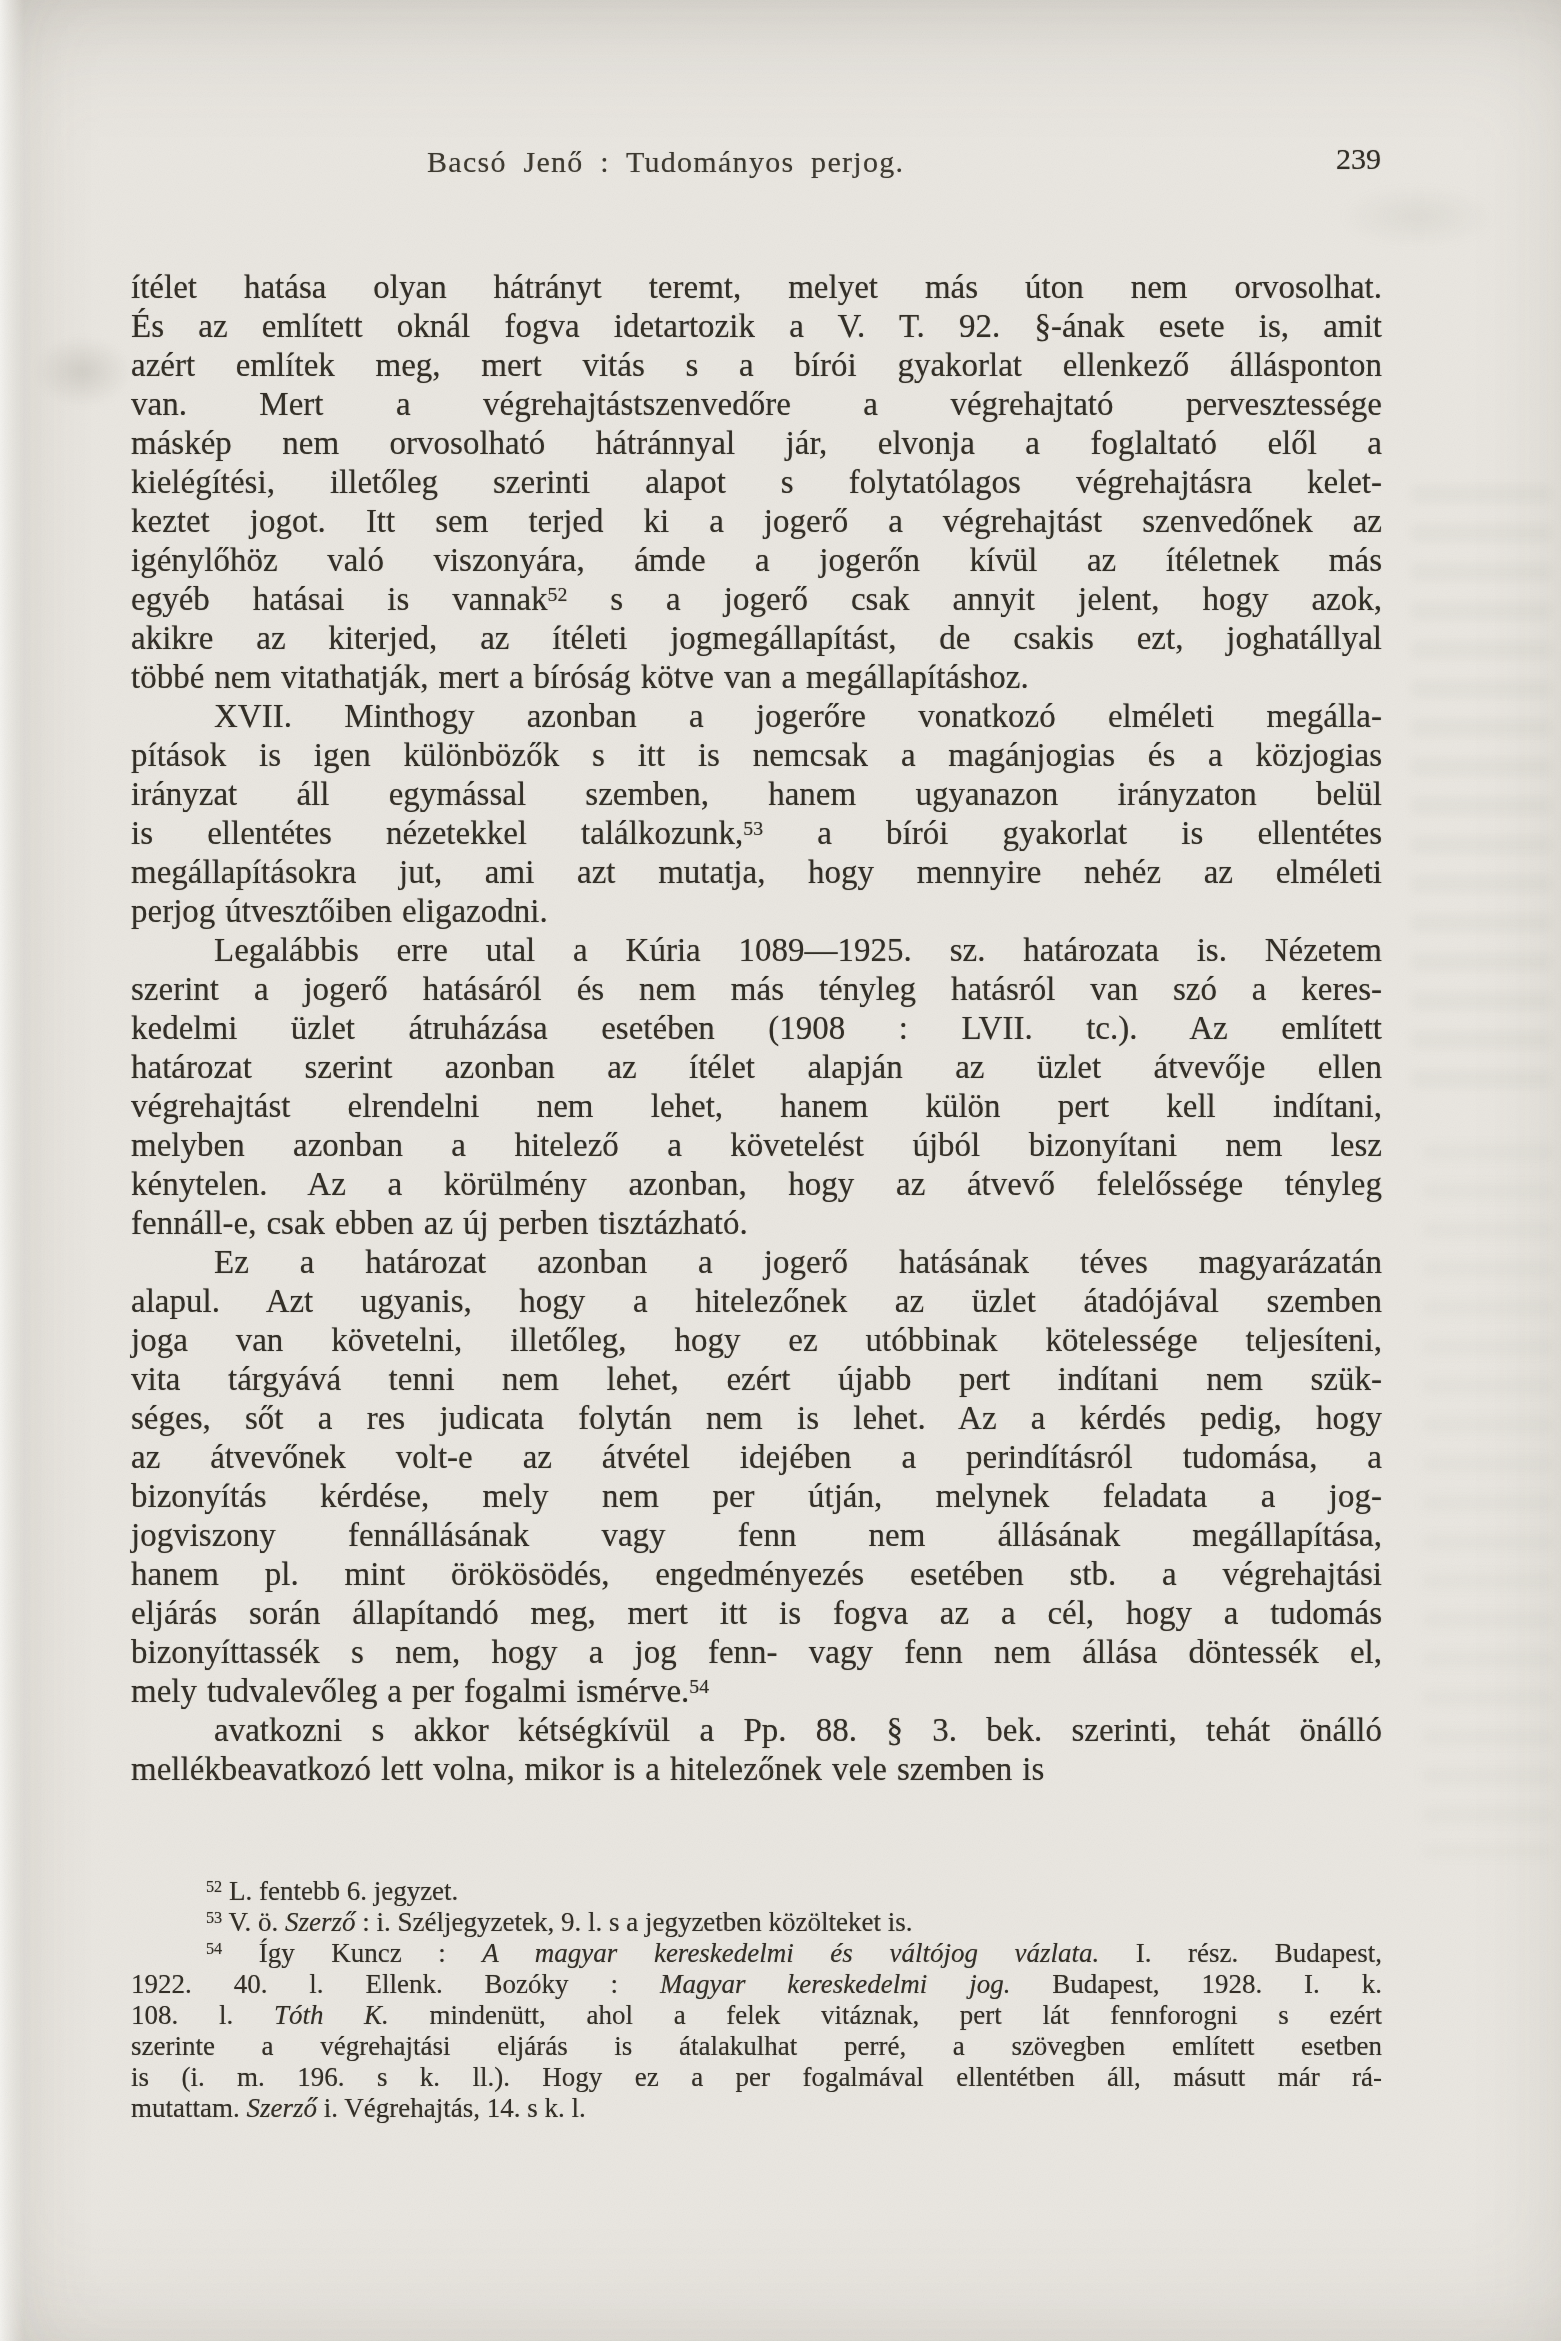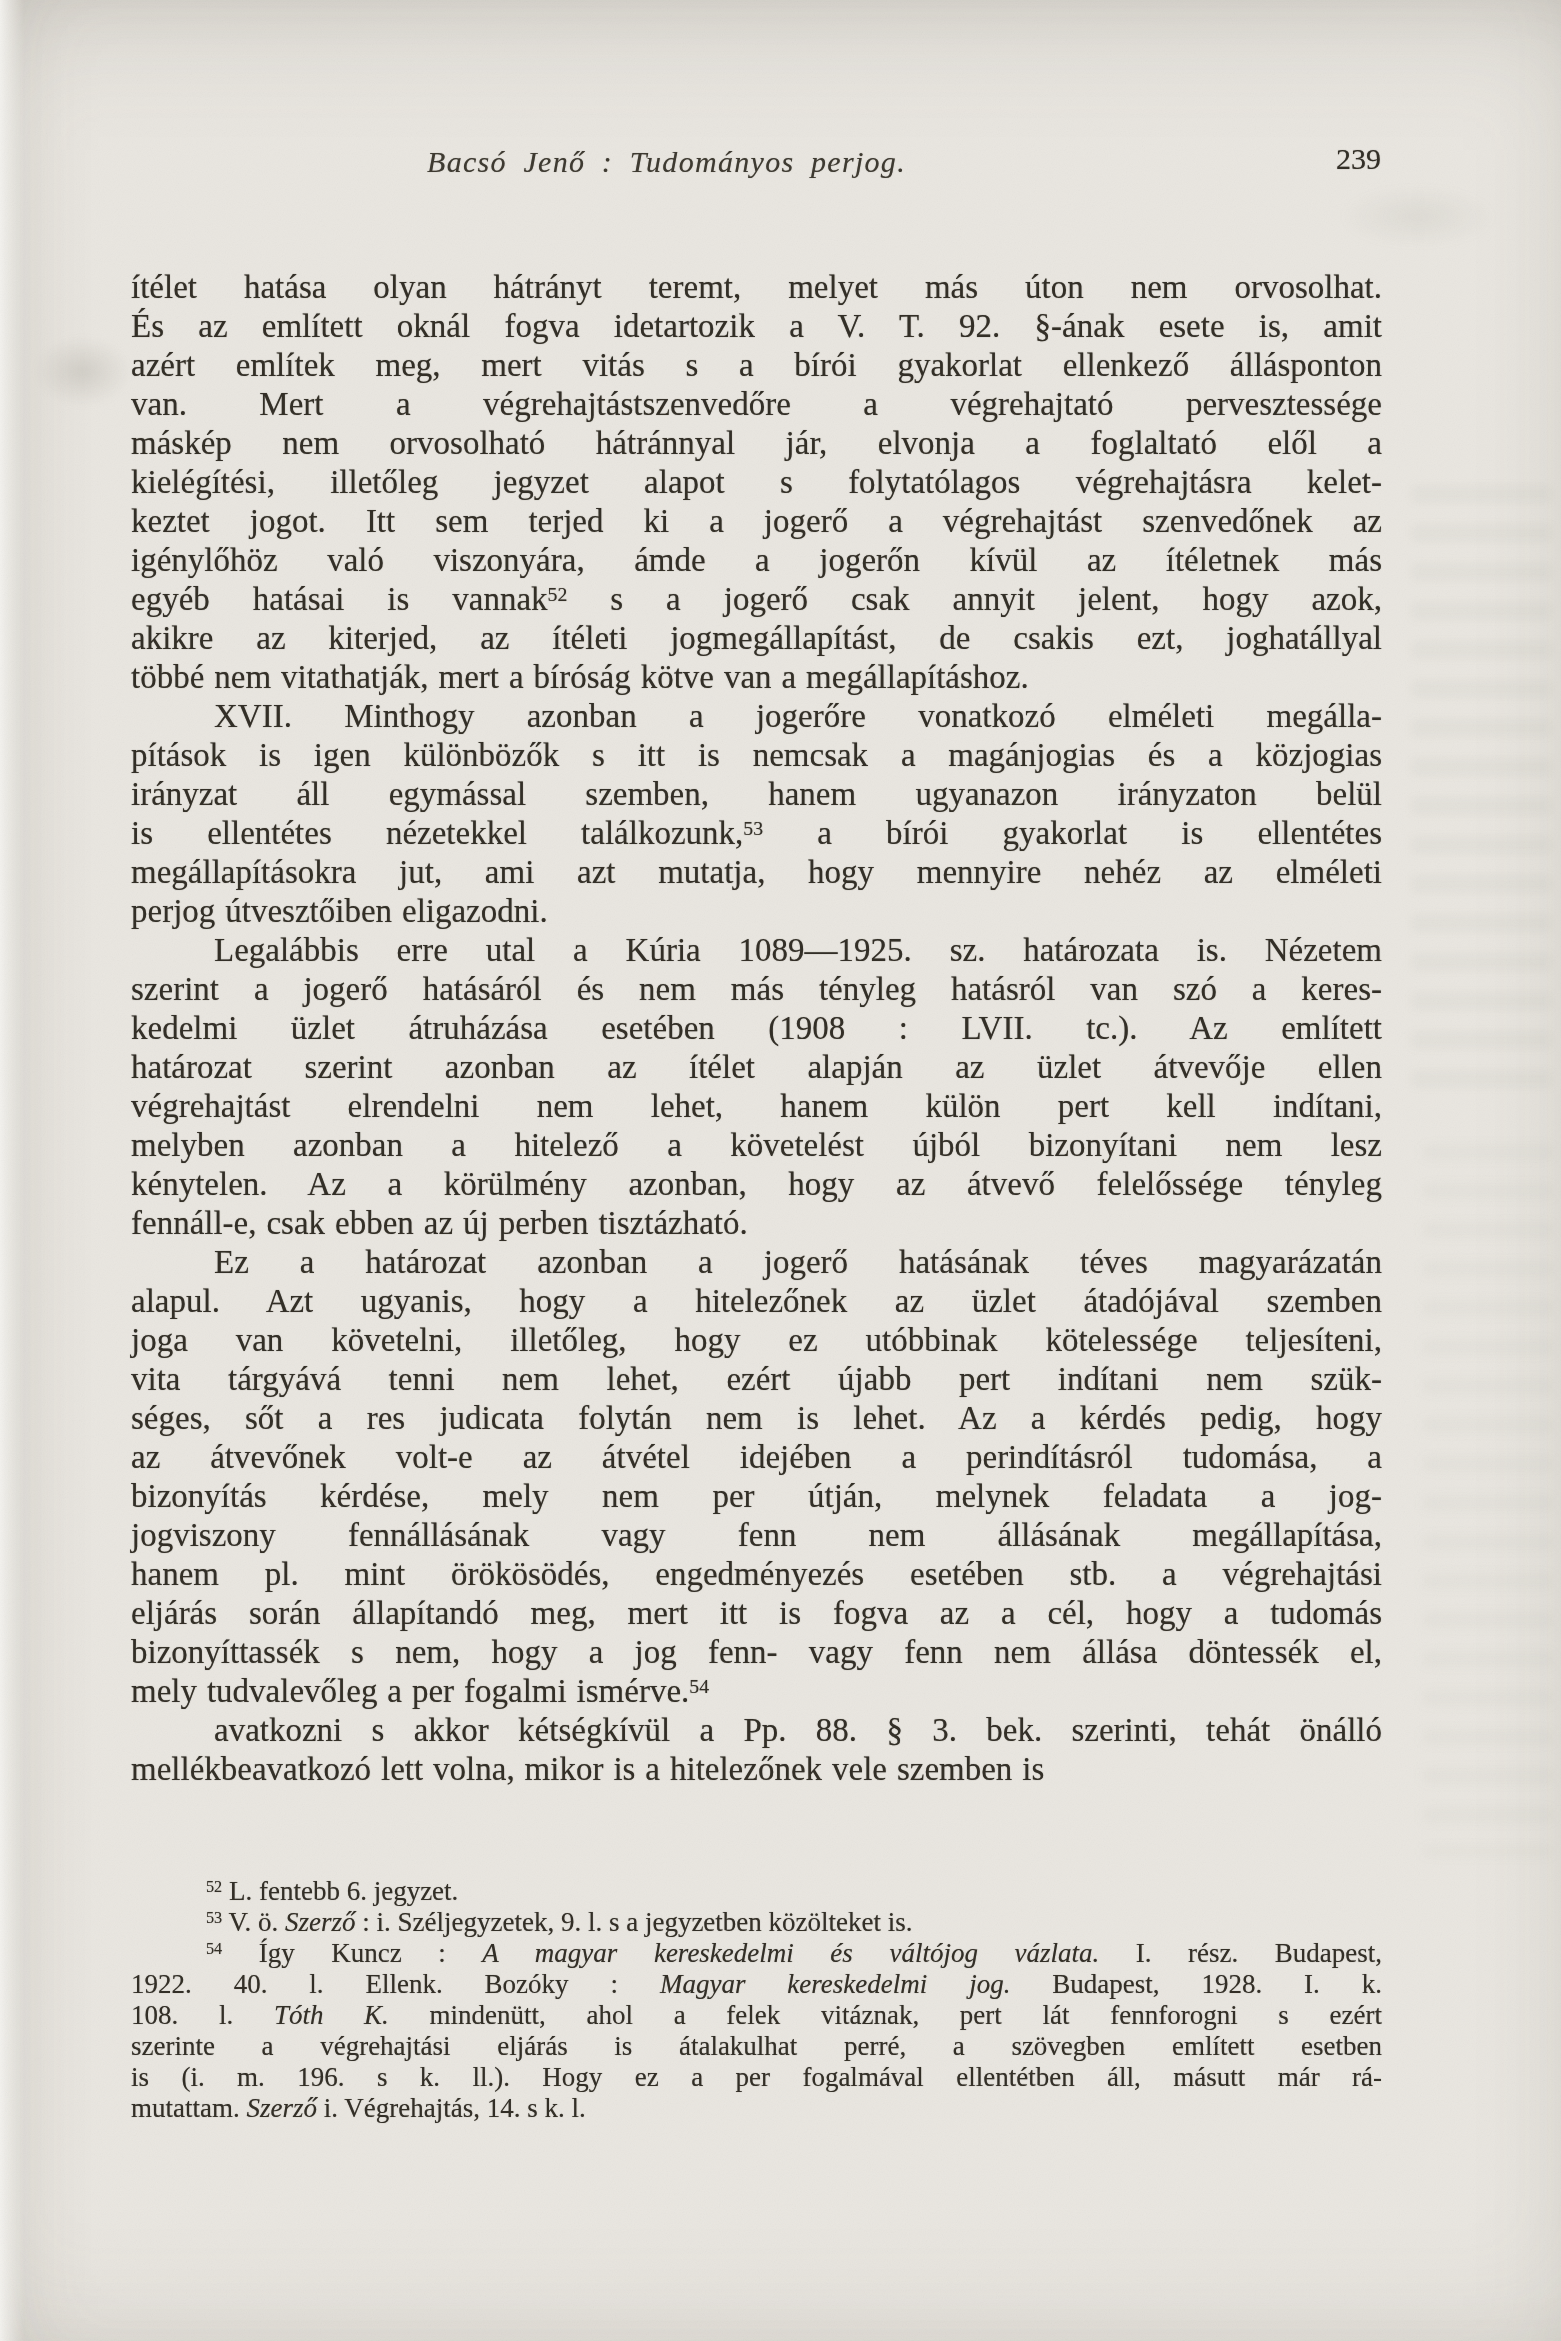--- a/index.html
+++ b/index.html
@@ -25,21 +25,20 @@
     position: absolute;
     left: 0; top: 0; bottom: 0;
     width: 24px;
     background: linear-gradient(90deg, #f3f2ee, rgba(243,242,238,0));
     pointer-events: none;
   }
   .running-header-title {
     position: absolute;
     left: 427px;
     top: 145px;
-    font-style: italic;
     font-size: 30px;
     letter-spacing: 1.3px;
     word-spacing: 7.8px;
     color: #3e3a31;
     text-shadow: 0 0 0.9px rgba(62,58,49,.5);
     white-space: nowrap;
   }
   .page-number {
     position: absolute;
     left: 1275px;
@@ -133,21 +132,21 @@
   <div class="running-header-title">Bacsó Jenő : Tudományos perjog.</div>
   <div class="page-number">239</div>
 
   <div class="body-text" id="body-text">
       <div class="para">
         <div class="line j">ítélet hatása olyan hátrányt teremt, melyet más úton nem orvosolhat.</div>
         <div class="line j">És az említett oknál fogva idetartozik a V. T. 92. §-ának esete is, amit</div>
         <div class="line j">azért említek meg, mert vitás s a bírói gyakorlat ellenkező állásponton</div>
         <div class="line j">van. Mert a végrehajtástszenvedőre a végrehajtató pervesztessége</div>
         <div class="line j">máskép nem orvosolható hátránnyal jár, elvonja a foglaltató elől a</div>
-        <div class="line j">kielégítési, illetőleg jegyzet alapot s folytatólagos végrehajtásra kelet-</div>
+        <div class="line j">kielégítési, illetőleg szerinti alapot s folytatólagos végrehajtásra kelet-</div>
         <div class="line j">keztet jogot. Itt sem terjed ki a jogerő a végrehajtást szenvedőnek az</div>
         <div class="line j">igénylőhöz való viszonyára, ámde a jogerőn kívül az ítéletnek más</div>
         <div class="line j">egyéb hatásai is vannak<sup>52</sup> s a jogerő csak annyit jelent, hogy azok,</div>
         <div class="line j">akikre az kiterjed, az ítéleti jogmegállapítást, de csakis ezt, joghatállyal</div>
         <div class="line">többé nem vitathatják, mert a bíróság kötve van a megállapításhoz.</div>
       </div>
       <div class="para indent">
         <div class="line j">XVII. Minthogy azonban a jogerőre vonatkozó elméleti megálla-</div>
         <div class="line j">pítások is igen különbözők s itt is nemcsak a magánjogias és a közjogias</div>
         <div class="line j">irányzat áll egymással szemben, hanem ugyanazon irányzaton belül</div>

